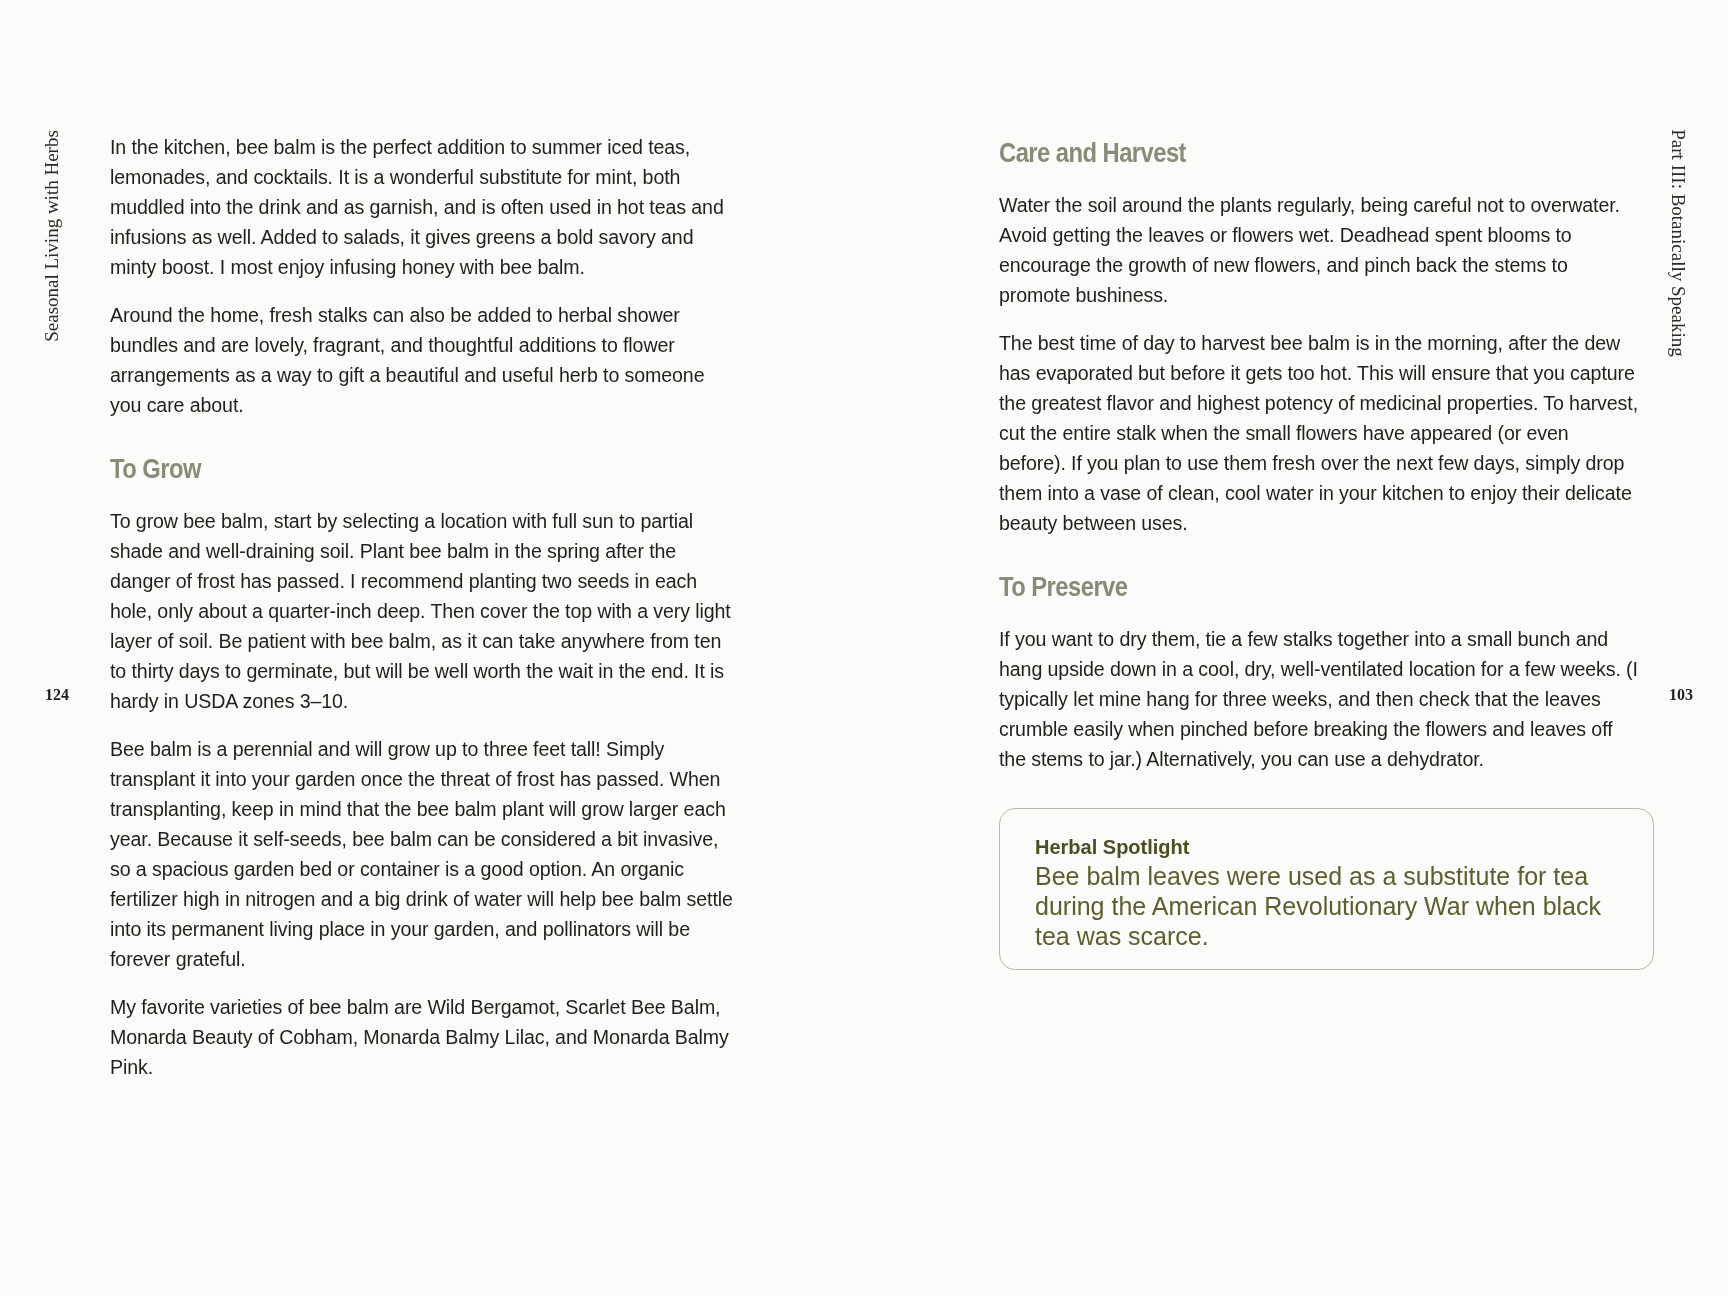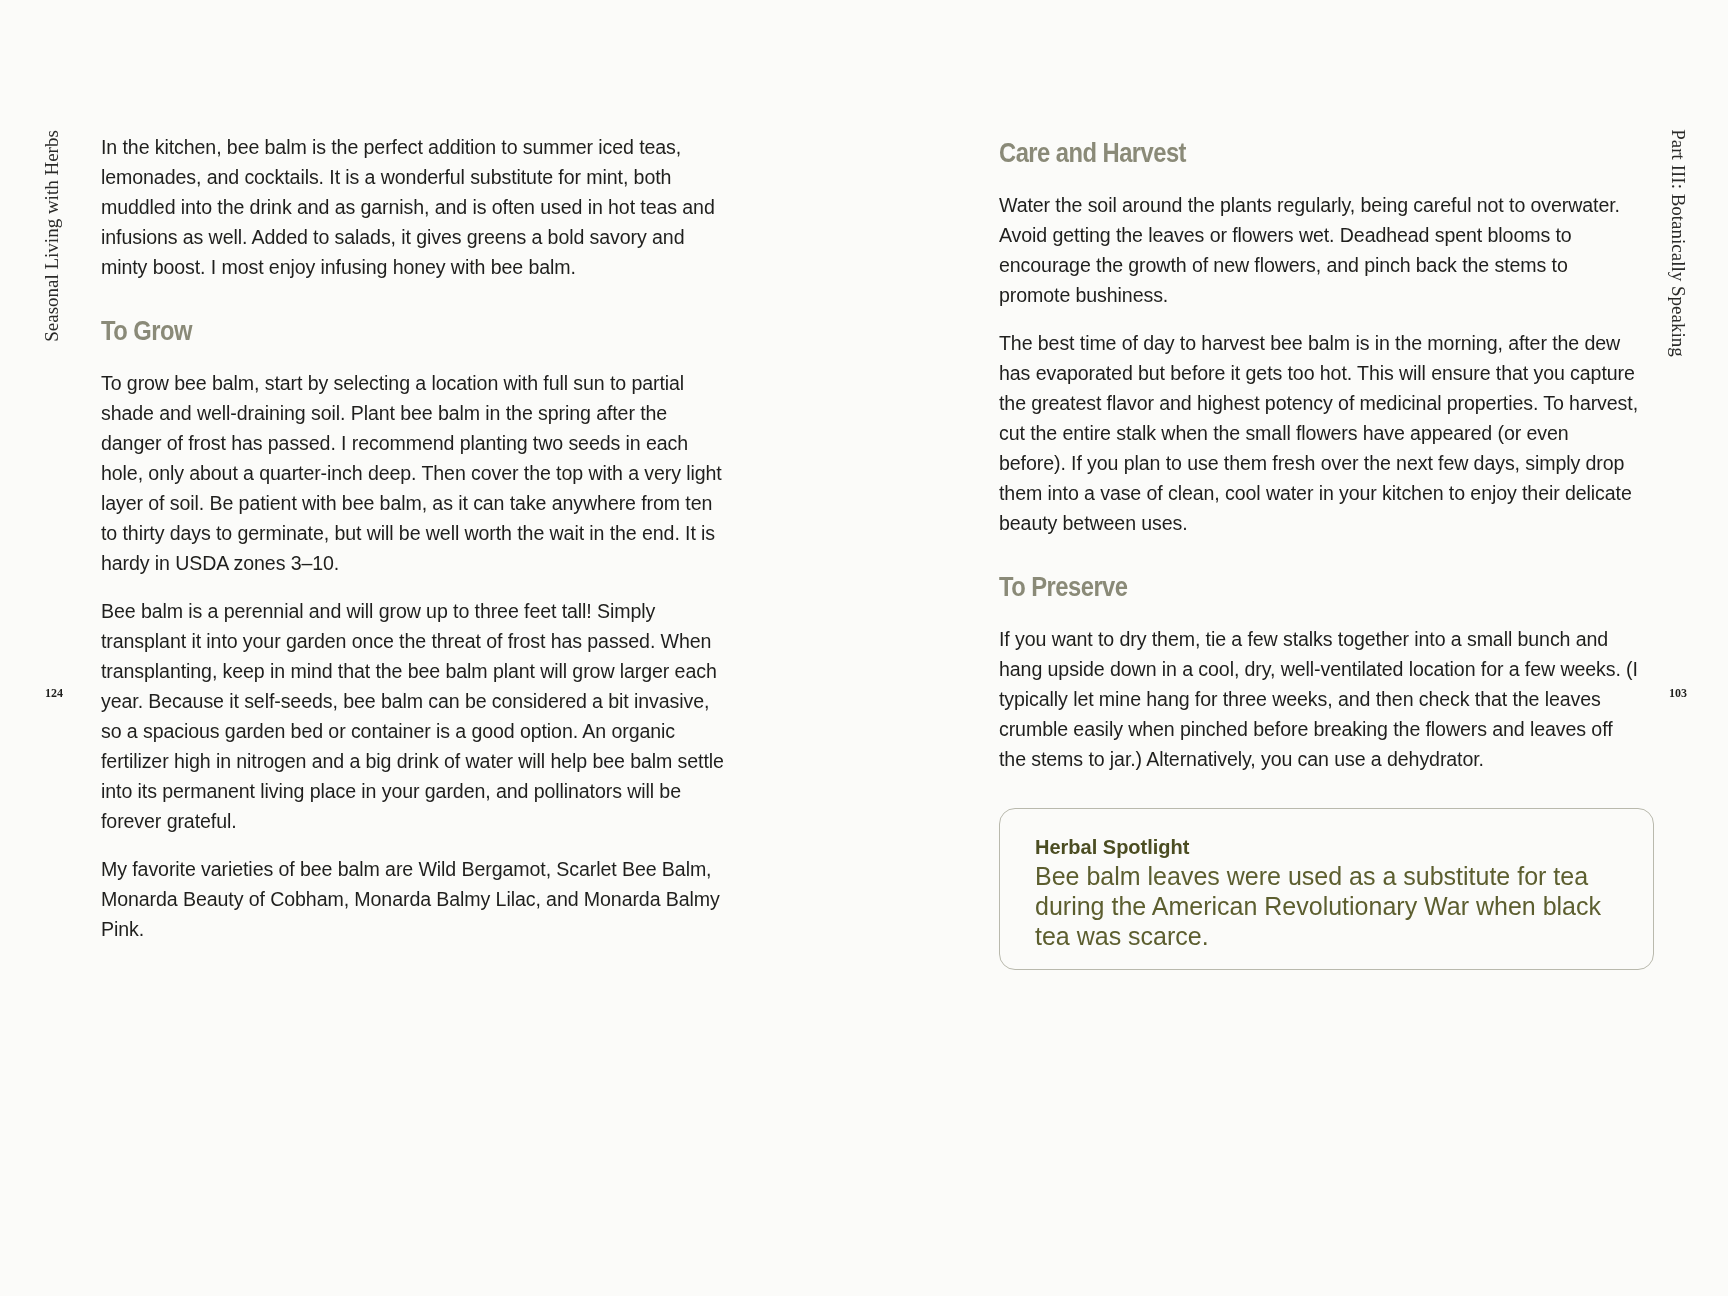--- a/index.html
+++ b/index.html
@@ -27,28 +27,28 @@
       transform: translate(-50%, -50%) rotate(-90deg);
     }
     .running-head.right {
       left: 814px; top: 243px;
       transform: translate(-50%, -50%) rotate(90deg);
     }
     .folio {
       position: absolute;
       font-family: "Liberation Serif", serif;
       font-weight: bold;
-      font-size: 12px;
+      font-size: 16px;
       color: #1f1f1d;
     }
     .folio.left { left: 45px; top: 686px; }
     .folio.right { left: 805px; top: 686px; }
 
     .col { position: absolute; width: 630px; }
-    .col.left { left: 101px; top: 132px; }
+    .col.left { left: 110px; top: 132px; }
     .col.right { left: 135px; top: 136px; width: 640px; }
 
     p.body {
       margin: 0 0 18px 0;
       font-size: 19.6px;
       line-height: 30px;
       letter-spacing: -0.1px;
     }
     h2.section {
       margin: 0 0 20px 0;
@@ -86,20 +86,21 @@
   </style>
 </head>
 <body>
 
 <div class="page page-left">
   <div class="running-head left">Seasonal Living with Herbs</div>
   <div class="folio left">124</div>
 
   <div class="col left">
     <p class="body">In the kitchen, bee balm is the perfect addition to summer iced teas, lemonades, and cocktails. It is a wonderful substitute for mint, both muddled into the drink and as garnish, and is often used in hot teas and infusions as well. Added to salads, it gives greens a bold savory and minty boost. I most enjoy infusing honey with bee balm.</p>
+    <p class="body">Around the home, fresh stalks can also be added to herbal shower bundles and are lovely, fragrant, and thoughtful additions to flower arrangements as a way to gift a beautiful and useful herb to someone you care about.</p>
 
     <h2 class="section">To Grow</h2>
     <p class="body">To grow bee balm, start by selecting a location with full sun to partial shade and well-draining soil. Plant bee balm in the spring after the danger of frost has passed. I recommend planting two seeds in each hole, only about a quarter-inch deep. Then cover the top with a very light layer of soil. Be patient with bee balm, as it can take anywhere from ten to thirty days to germinate, but will be well worth the wait in the end. It is hardy in USDA zones 3–10.</p>
     <p class="body">Bee balm is a perennial and will grow up to three feet tall! Simply transplant it into your garden once the threat of frost has passed. When transplanting, keep in mind that the bee balm plant will grow larger each year. Because it self-seeds, bee balm can be considered a bit invasive, so a spacious garden bed or container is a good option. An organic fertilizer high in nitrogen and a big drink of water will help bee balm settle into its permanent living place in your garden, and pollinators will be forever grateful.</p>
     <p class="body">My favorite varieties of bee balm are Wild Bergamot, Scarlet Bee Balm, Monarda Beauty of Cobham, Monarda Balmy Lilac, and Monarda Balmy Pink.</p>
   </div>
 </div>
 
 <div class="page page-right">
   <div class="running-head right">Part III: Botanically Speaking</div>

